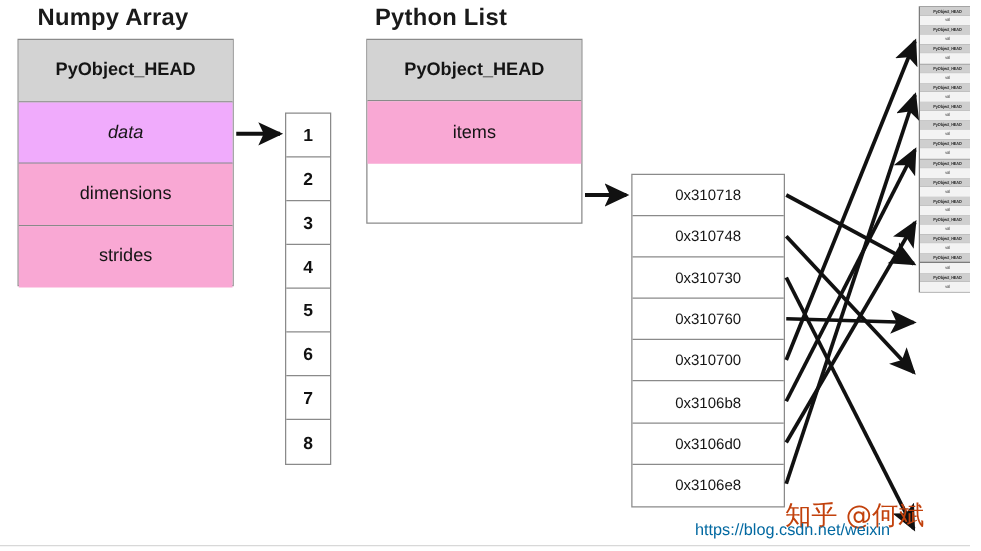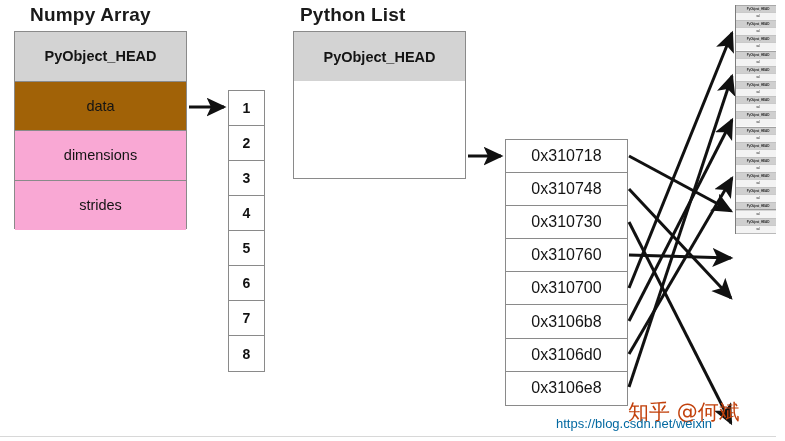--- a/index.html
+++ b/index.html
@@ -40,21 +40,21 @@
     box-sizing: border-box;
     display: flex;
     align-items: center;
     justify-content: center;
     font-size: 14.5px;
     color: #141414;
     background: #f9a8d4;
   }
   .struct .row:last-child { border-bottom: none; }
   .struct .row.head { background: #d3d3d3; font-weight: bold; }
-  .struct .row.sub  { background: #a16207; }
+  .struct .row.sub  { background: #f0abfc; font-style: italic; }
 
   #numpy-struct { left: 14px;  top: 31px; width: 173px; height: 198px; }
   #numpy-struct .row { height: 49.5px; }
   #list-struct  { left: 293px; top: 31px; width: 173px; height: 148px; }
   #list-struct .row { height: 49.33px; }
 
   
   #data-array {
     position: absolute;
     left: 228px;
@@ -87,21 +87,21 @@
     box-sizing: border-box;
     background: #ffffff;
   }
   #ptr-array .cell {
     height: 33.1px;
     border-bottom: 1px solid #8a8a8a;
     box-sizing: border-box;
     display: flex;
     align-items: center;
     justify-content: center;
-    font-size: 16px;
+    font-size: 12px;
     color: #141414;
     font-family: "Liberation Sans", "DejaVu Sans", sans-serif;
   }
   #ptr-array .cell:last-child { border-bottom: none; }
 
   
   #obj-column {
     position: absolute;
     left: 735px;
     top: 5px;
@@ -195,20 +195,21 @@
     <div class="cell">3</div>
     <div class="cell">4</div>
     <div class="cell">5</div>
     <div class="cell">6</div>
     <div class="cell">7</div>
     <div class="cell">8</div>
   </div>
 
   <div class="struct" id="list-struct">
     <div class="row head">PyObject_HEAD</div>
+    <div class="row">items</div>
   </div>
 
   <div id="ptr-array">
     <div class="cell">0x310718</div>
     <div class="cell">0x310748</div>
     <div class="cell">0x310730</div>
     <div class="cell">0x310760</div>
     <div class="cell">0x310700</div>
     <div class="cell">0x3106b8</div>
     <div class="cell">0x3106d0</div>

